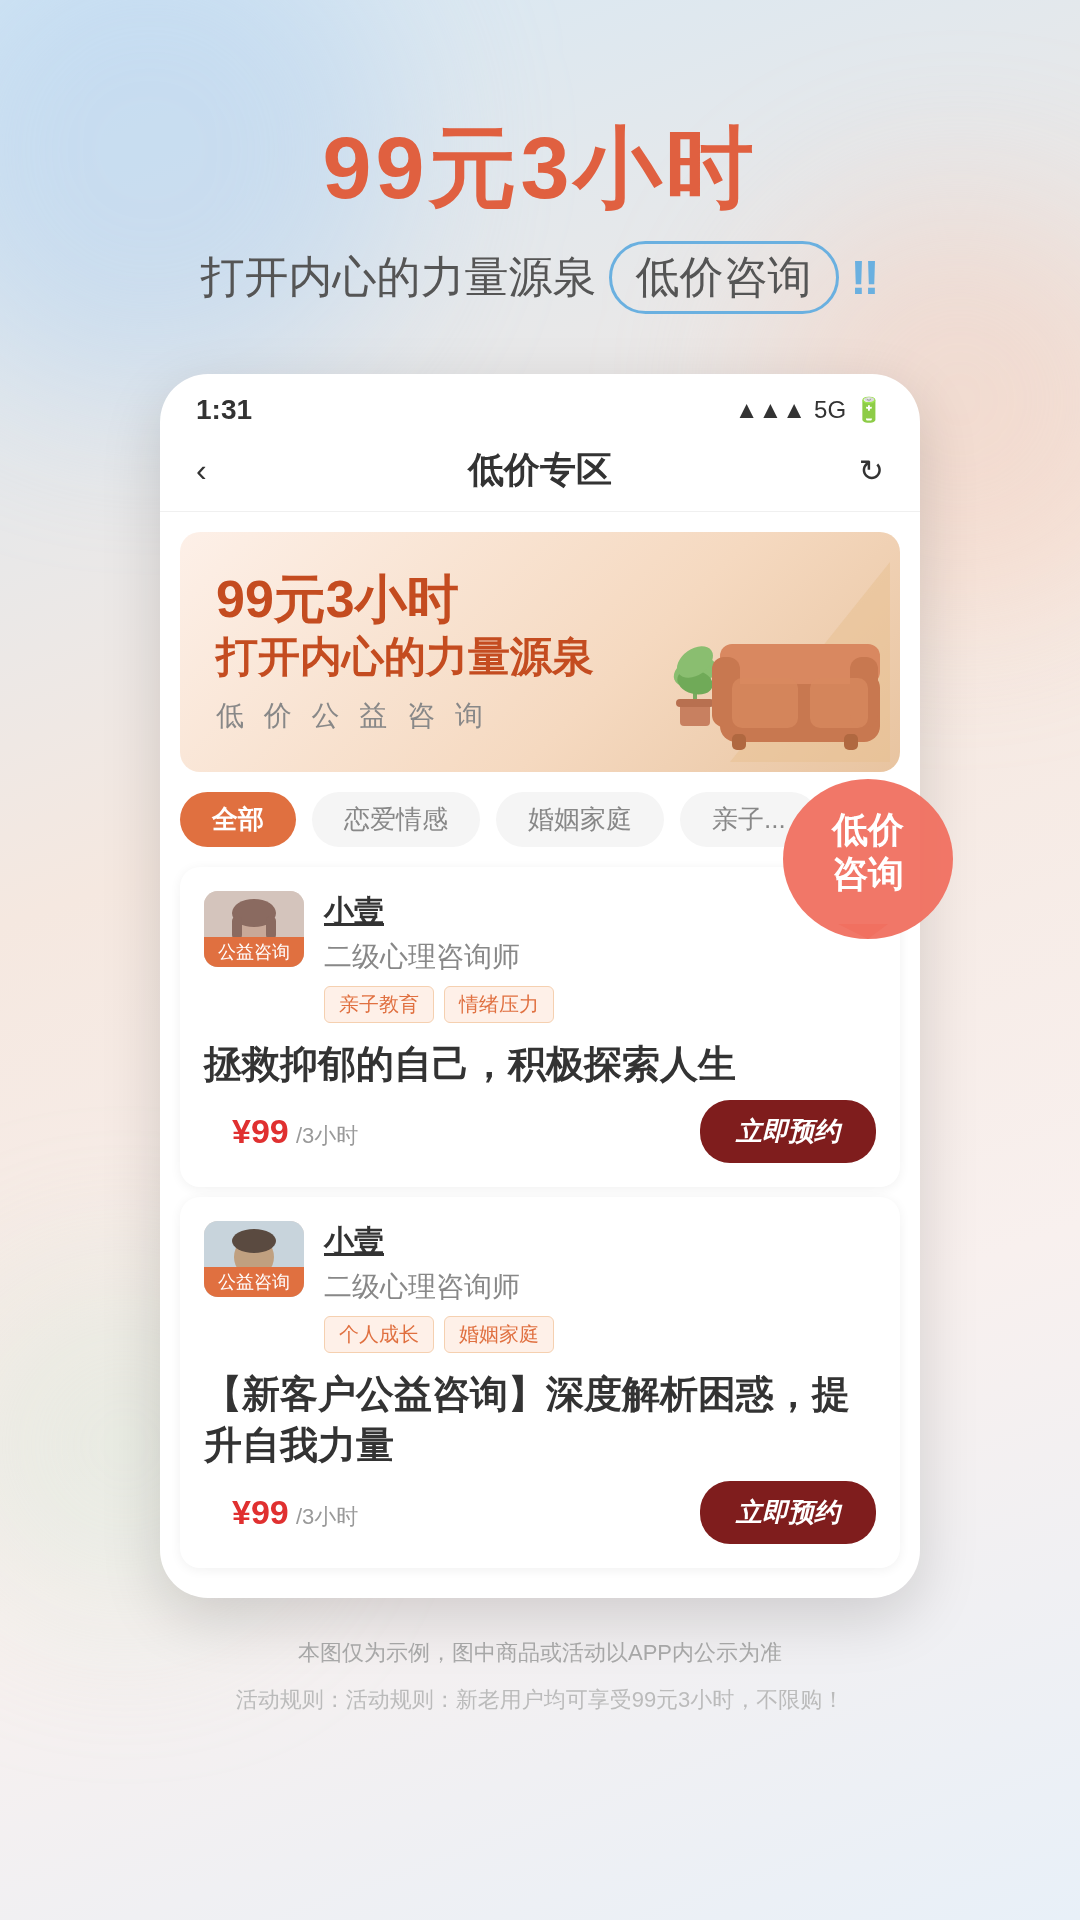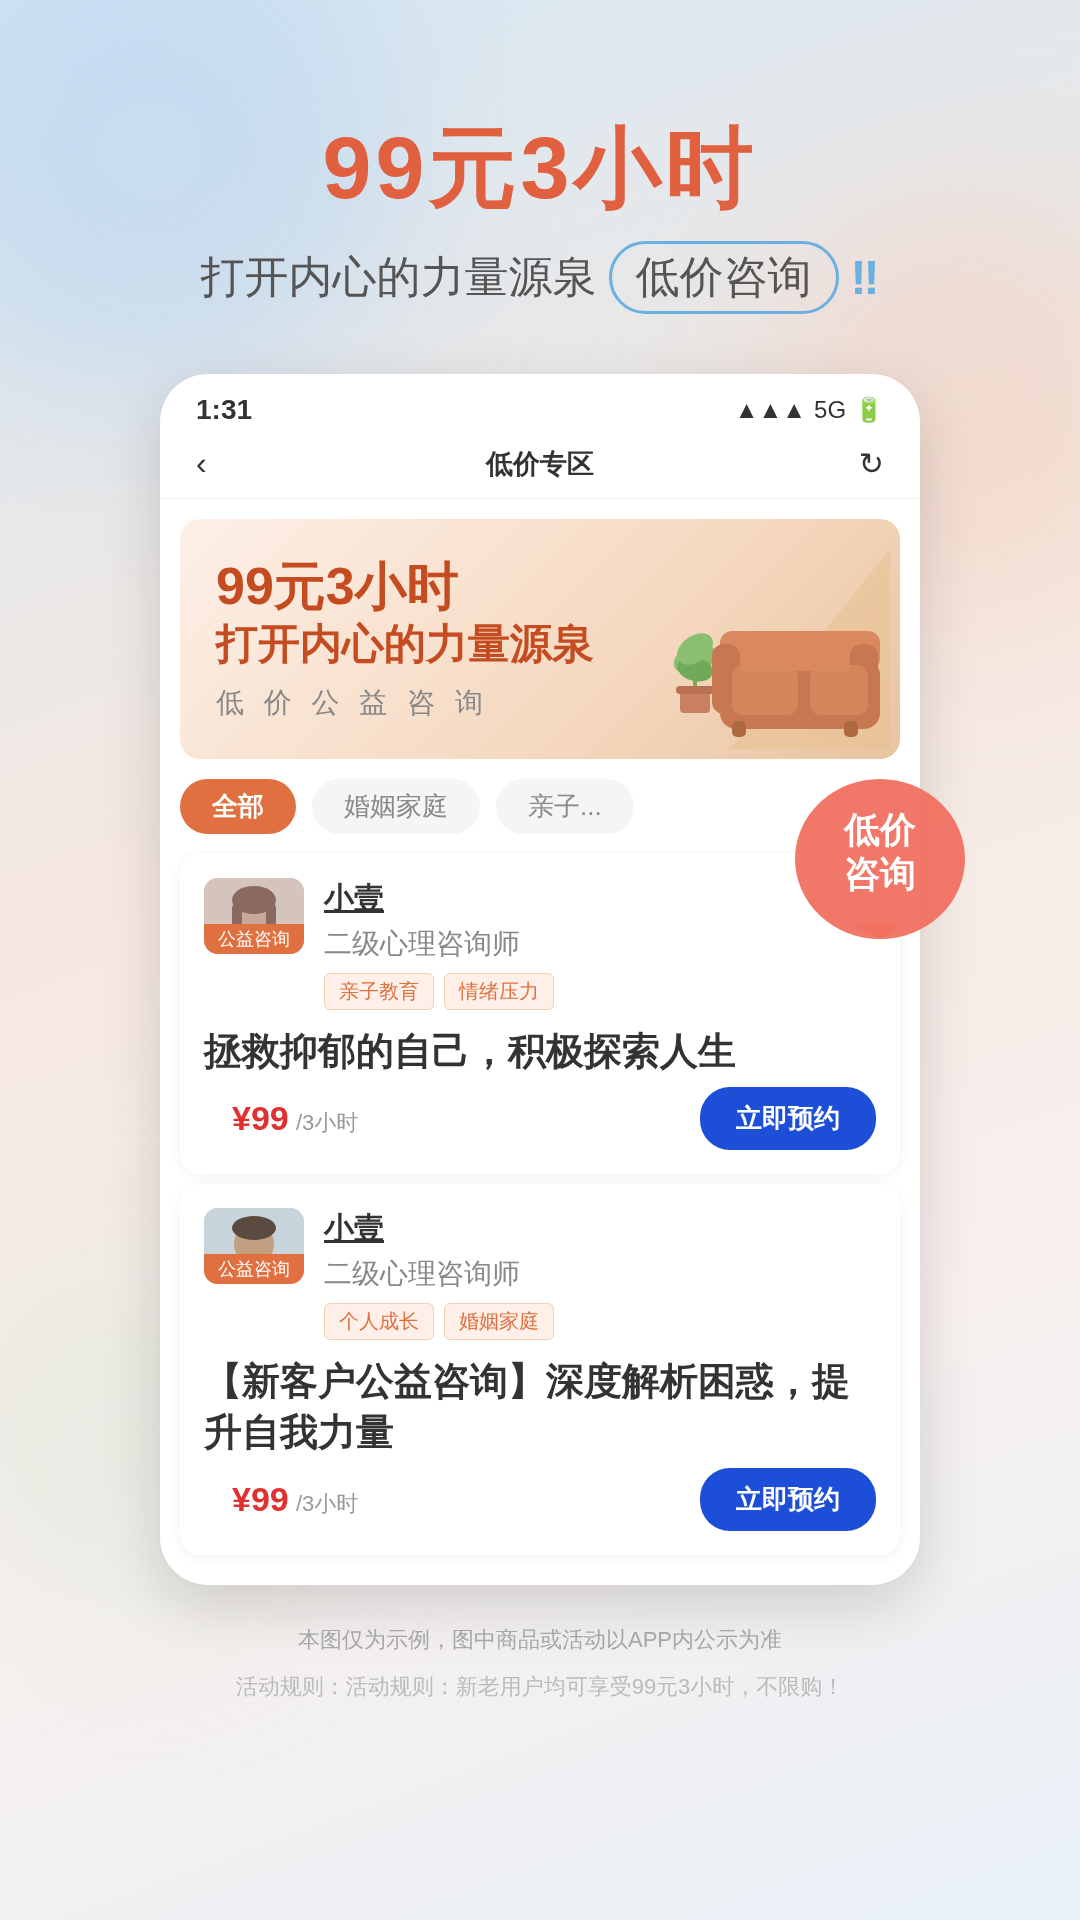--- a/index.html
+++ b/index.html
@@ -137,21 +137,21 @@
     }
 
     .phone-nav .nav-back {
       position: absolute;
       left: 36px;
       font-size: 32px;
       color: #333;
     }
 
     .phone-nav .nav-title {
-      font-size: 27px;
+      font-size: 36px;
       font-weight: 600;
       color: #333;
     }
 
     .phone-nav .nav-share {
       position: absolute;
       right: 36px;
       font-size: 30px;
       color: #333;
     }
@@ -324,28 +324,29 @@
       font-size: 34px;
       font-weight: 700;
     }
 
     .price-unit {
       color: #999;
       font-size: 22px;
     }
 
     .book-btn {
-      background: #1d4ed8;
+      background: #7f1d1d;
       color: #fff;
       font-size: 26px;
       padding: 14px 36px;
       border-radius: 30px;
       font-weight: 600;
       border: none;
       cursor: pointer;
+      font-style: italic;
     }
 
     
     .disclaimer-section {
       text-align: center;
       padding: 40px 60px 60px;
       color: #aaa;
     }
 
     .disclaimer-main {
@@ -372,21 +373,21 @@
     <div class="hero-title">99元3小时</div>
     <div class="hero-subtitle">
       <span>打开内心的力量源泉</span>
       <span class="highlight-oval">低价咨询</span>
       <span class="exclamation">‼</span>
     </div>
   </div>
 
   <div class="phone-mockup-area">
 
-    <div style="position: absolute; right: 0px; top: 400px; z-index: 20; text-decoration: underline;">
+    <div style="position: absolute; right: 12px; top: 400px; z-index: 20; text-decoration: underline;">
       <svg width="180" height="200" viewBox="0 0 180 200">
 
         <ellipse cx="90" cy="85" rx="85" ry="80" fill="#f07060" opacity="0.95"></ellipse>
 
         <polygon points="60,150 90,165 110,150" fill="#f07060" opacity="0.95"></polygon>
         <text x="90" y="68" text-anchor="middle" fill="white" font-size="36" font-weight="900" font-family="PingFang SC, sans-serif">低价</text>
         <text x="90" y="112" text-anchor="middle" fill="white" font-size="36" font-weight="900" font-family="PingFang SC, sans-serif">咨询</text>
       </svg>
     </div>
 
@@ -438,20 +439,21 @@
             <rect x="160" y="116" width="58" height="50" rx="10" fill="#d98a60" opacity="0.7"></rect>
 
             <rect x="82" y="172" width="14" height="16" rx="5" fill="#b06840"></rect>
             <rect x="194" y="172" width="14" height="16" rx="5" fill="#b06840"></rect>
           </svg>
         </div>
       </div>
 
       <div class="category-tabs">
         <div class="category-tab active">全部</div>
+        <div class="category-tab">恋爱情感</div>
         <div class="category-tab">婚姻家庭</div>
         <div class="category-tab">亲子...</div>
       </div>
 
       <div class="counselor-card">
         <div class="counselor-header">
           <div class="counselor-avatar">
             
             <svg width="100" height="100" viewBox="0 0 100 100" xmlns="http://www.w3.org/2000/svg">
               <rect width="100" height="100" fill="#d4c4bc"></rect>

